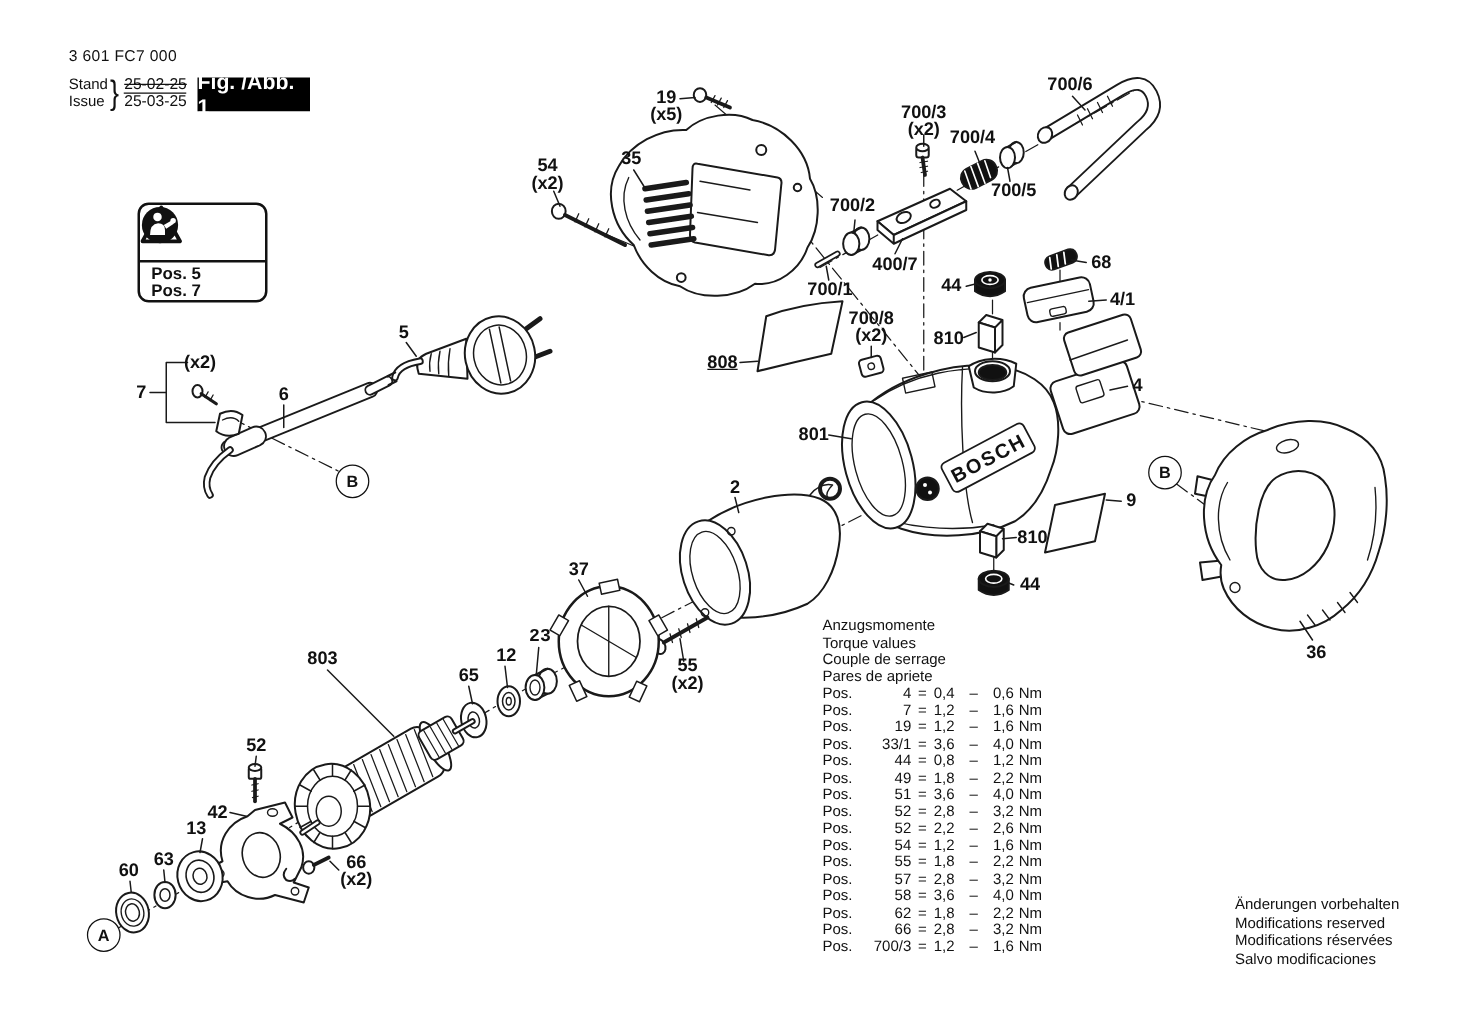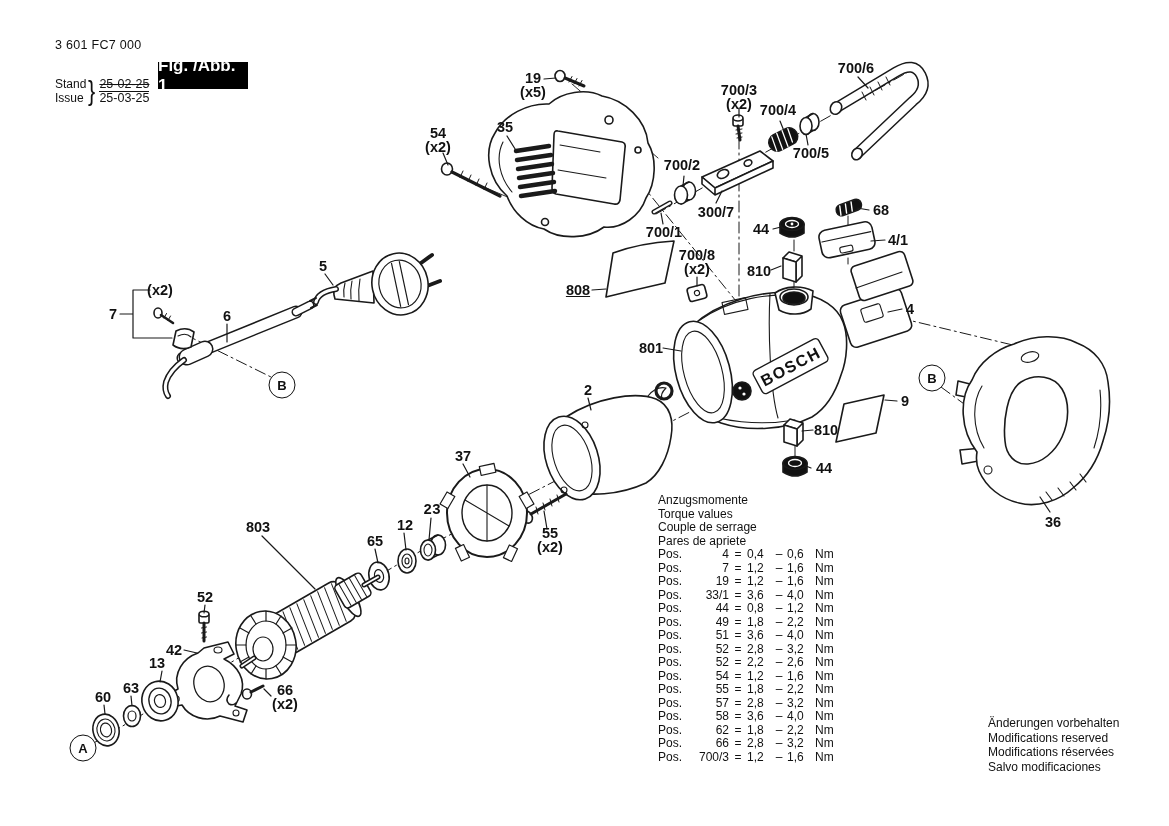--- a/index.html
+++ b/index.html
@@ -9,21 +9,21 @@
   .axis{stroke:#1a1a1a;stroke-width:1;fill:none;stroke-dasharray:11 4 2 4;}
   .leader{stroke:#1a1a1a;stroke-width:1.2;fill:none;}
   .thin{stroke:#1a1a1a;stroke-width:.9;fill:none;}
   .callout{position:absolute;transform:translate(-50%,-50%);font-weight:bold;font-size:14.5px;
            line-height:14px;text-align:center;white-space:pre-line;color:#111;}
   .marker{position:absolute;transform:translate(-50%,-50%);width:25px;height:25px;border:1.8px solid #111;
           border-radius:50%;display:flex;align-items:center;justify-content:center;
           font-weight:bold;font-size:13px;background:#fff;}
   
   .hdr{position:absolute;left:55px;top:38px;font-size:12.5px;}
-  .hdr .pn{margin-bottom:24px;letter-spacing:.3px;}
+  .hdr .pn{margin-bottom:7px;letter-spacing:.3px;}
   .si{display:flex;align-items:center;}
   .si-l{display:flex;flex-direction:column;font-size:12px;line-height:13.5px;}
   .si-brace{font-size:27px;font-weight:400;margin:0 3px 0 1px;transform:scaleX(.8);}
   .si-d{display:flex;flex-direction:column;font-size:12.5px;line-height:13.5px;}
   .strike{text-decoration:line-through;border-bottom:1.2px solid #111;}
   .figbox{position:absolute;left:158px;top:62px;width:90px;height:27px;background:#000;color:#fff;
           font-weight:bold;font-size:17px;display:flex;align-items:center;justify-content:center;}
   
   .warn{position:absolute;left:110px;top:162px;width:100px;height:76px;border:2.6px solid #111;
         border-radius:9px;background:#fff;}
@@ -31,21 +31,21 @@
         border-bottom:2.2px solid #111;}
   .warn .poslines{padding:2px 0 0 9px;font-weight:bold;font-size:13.5px;line-height:14px;}
   
   .torque{position:absolute;left:658px;top:494px;font-size:12px;line-height:13.5px;}
   .trow span{display:inline-block;}
   .c-pos{width:33px;}
   .c-num{width:38px;text-align:right;}
   .c-eq{width:18px;text-align:center;}
   .c-min{width:24px;}
   .c-dash{width:16px;text-align:center;}
-  .c-max{width:24px;}
+  .c-max{width:24px;text-align:right;}
   .c-unit{margin-left:4px;}
   
   .footer{position:absolute;left:988px;top:716px;font-size:12px;line-height:14.6px;}
 </style>
 </head>
 <body>
 
 <div class="stage">
 
 <svg width="1169" height="826" viewBox="0 0 1169 826" stroke-linecap="round" stroke-linejoin="round">
@@ -357,20 +357,40 @@
     </div>
     <div class="si-brace">}</div>
     <div class="si-d">
       <span class="strike">25-02-25</span>
       <span>25-03-25</span>
     </div>
   </div>
 </div>
 <div class="figbox">Fig. /Abb. 1</div>
 
+<div class="warn">
+  <div class="icons">
+    <svg width="34" height="32" viewBox="0 0 34 32">
+      <path d="M17 2 L32 29 L2 29 Z" fill="#fff" stroke="#111" stroke-width="3" stroke-linejoin="round"></path>
+      <rect x="15.4" y="10" width="3.2" height="9" fill="#111"></rect>
+      <circle cx="17" cy="24" r="2" fill="#111"></circle>
+    </svg>
+    <svg width="32" height="32" viewBox="0 0 32 32">
+      <circle cx="16" cy="16" r="14.5" fill="#111"></circle>
+      <circle cx="14" cy="9.5" r="3.4" fill="#fff"></circle>
+      <path d="M8 24 Q8 15 14.5 14.5 Q20 14.5 20 20 L20 24 Z" fill="#fff"></path>
+      <path d="M19 16 L26 12 L27 15 L21 19 Z" fill="#fff"></path>
+      <circle cx="26.5" cy="12.5" r="2.2" fill="#fff"></circle>
+    </svg>
+  </div>
+  <div class="poslines">
+        <div>Pos. 5</div>
+        <div>Pos. 7</div>
+      </div>
+</div>
 
 <div class="torque">
   <div>
         <div class="t-title">Anzugsmomente</div>
         <div class="t-title">Torque values</div>
         <div class="t-title">Couple de serrage</div>
         <div class="t-title">Pares de apriete</div>
       </div>
   <div>
         <div class="trow"><span class="c-pos">Pos.</span><span class="c-num">4</span><span class="c-eq">=</span><span class="c-min">0,4</span><span class="c-dash">–</span><span class="c-max">0,6</span><span class="c-unit">Nm</span></div>
@@ -404,21 +424,21 @@
 (x5)</div>
       <div class="callout" style="left: 438px; top: 140px;">54
 (x2)</div>
       <div class="callout" style="left: 505px; top: 127px;">35</div>
       <div class="callout" style="left: 739px; top: 97px;">700/3
 (x2)</div>
       <div class="callout" style="left: 778px; top: 110px;">700/4</div>
       <div class="callout" style="left: 856px; top: 68px;">700/6</div>
       <div class="callout" style="left: 811px; top: 153px;">700/5</div>
       <div class="callout" style="left: 682px; top: 165px;">700/2</div>
-      <div class="callout" style="left: 716px; top: 212px;">300/7</div>
+      <div class="callout" style="left: 716px; top: 212px;">400/7</div>
       <div class="callout" style="left: 664px; top: 232px;">700/1</div>
       <div class="callout" style="left: 881px; top: 210px;">68</div>
       <div class="callout" style="left: 761px; top: 229px;">44</div>
       <div class="callout" style="left: 898px; top: 240px;">4/1</div>
       <div class="callout" style="left: 759px; top: 271px;">810</div>
       <div class="callout" style="left: 697px; top: 262px;">700/8
 (x2)</div>
       <div class="callout" style="left: 578px; top: 290px; text-decoration: underline;">808</div>
       <div class="callout" style="left: 651px; top: 348px;">801</div>
       <div class="callout" style="left: 910px; top: 309px;">4</div>

